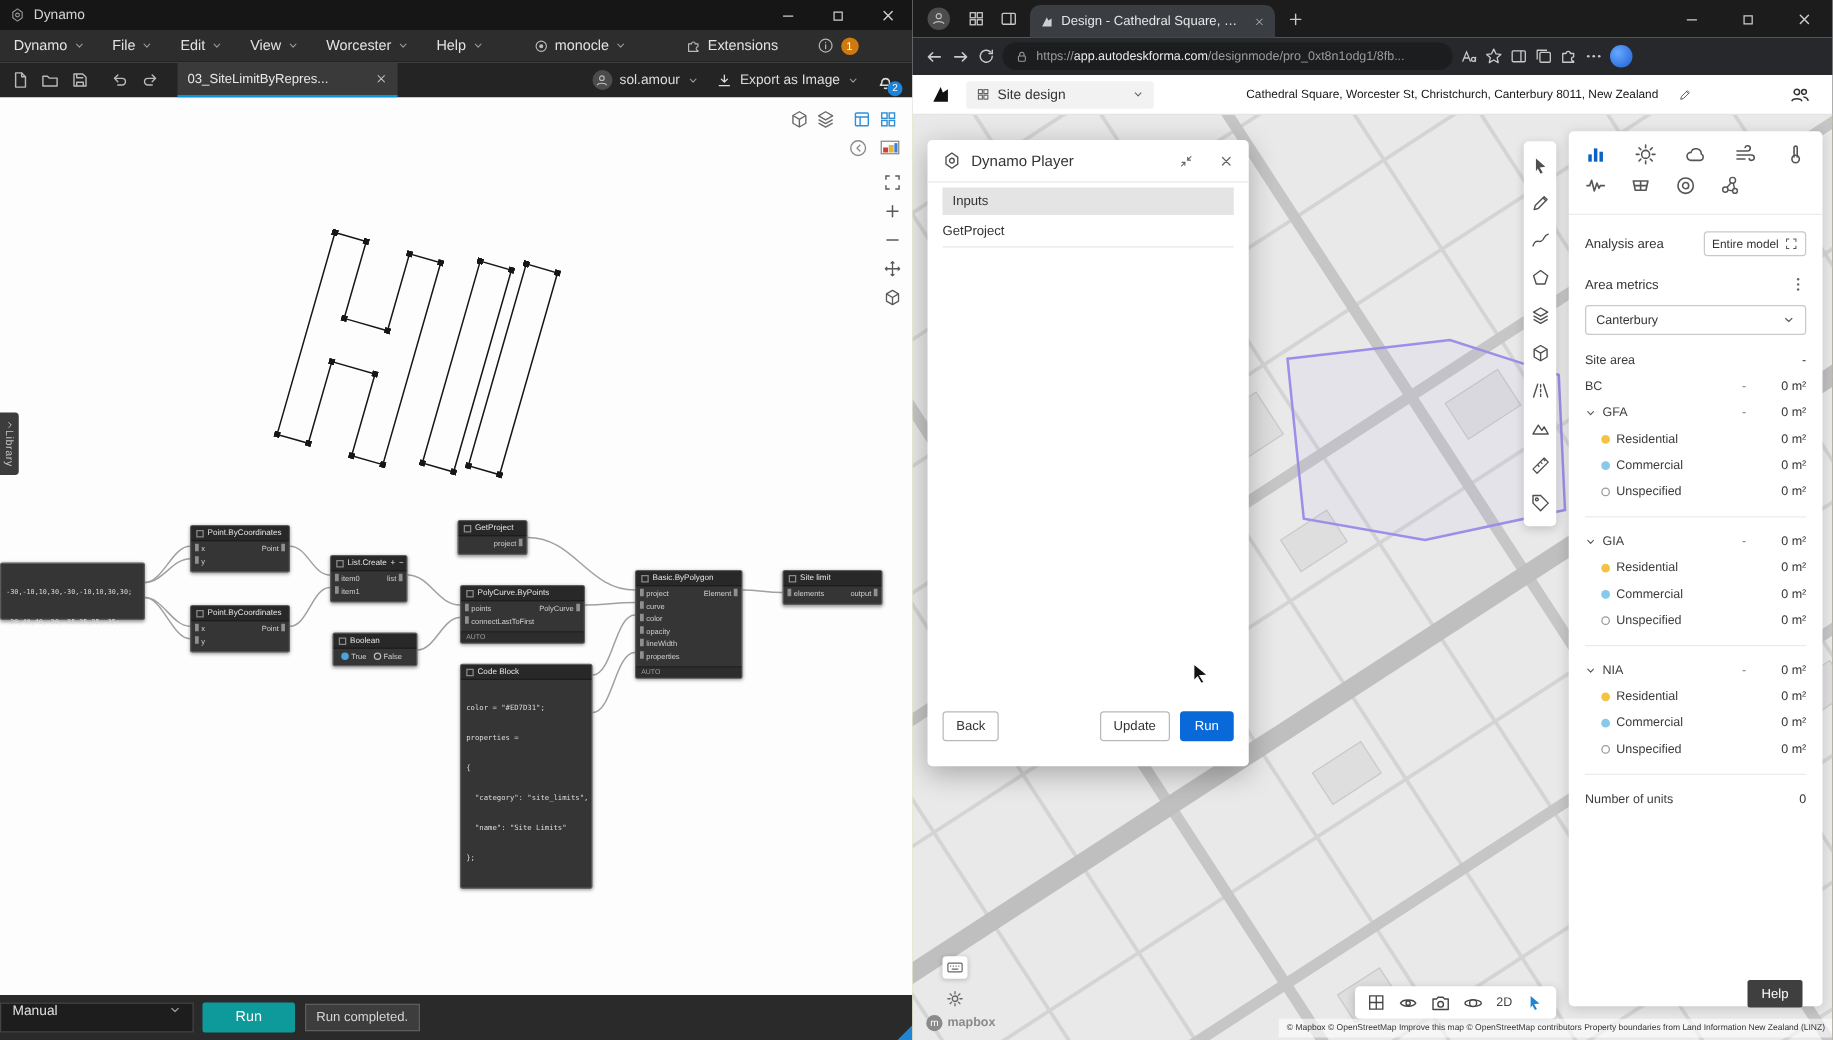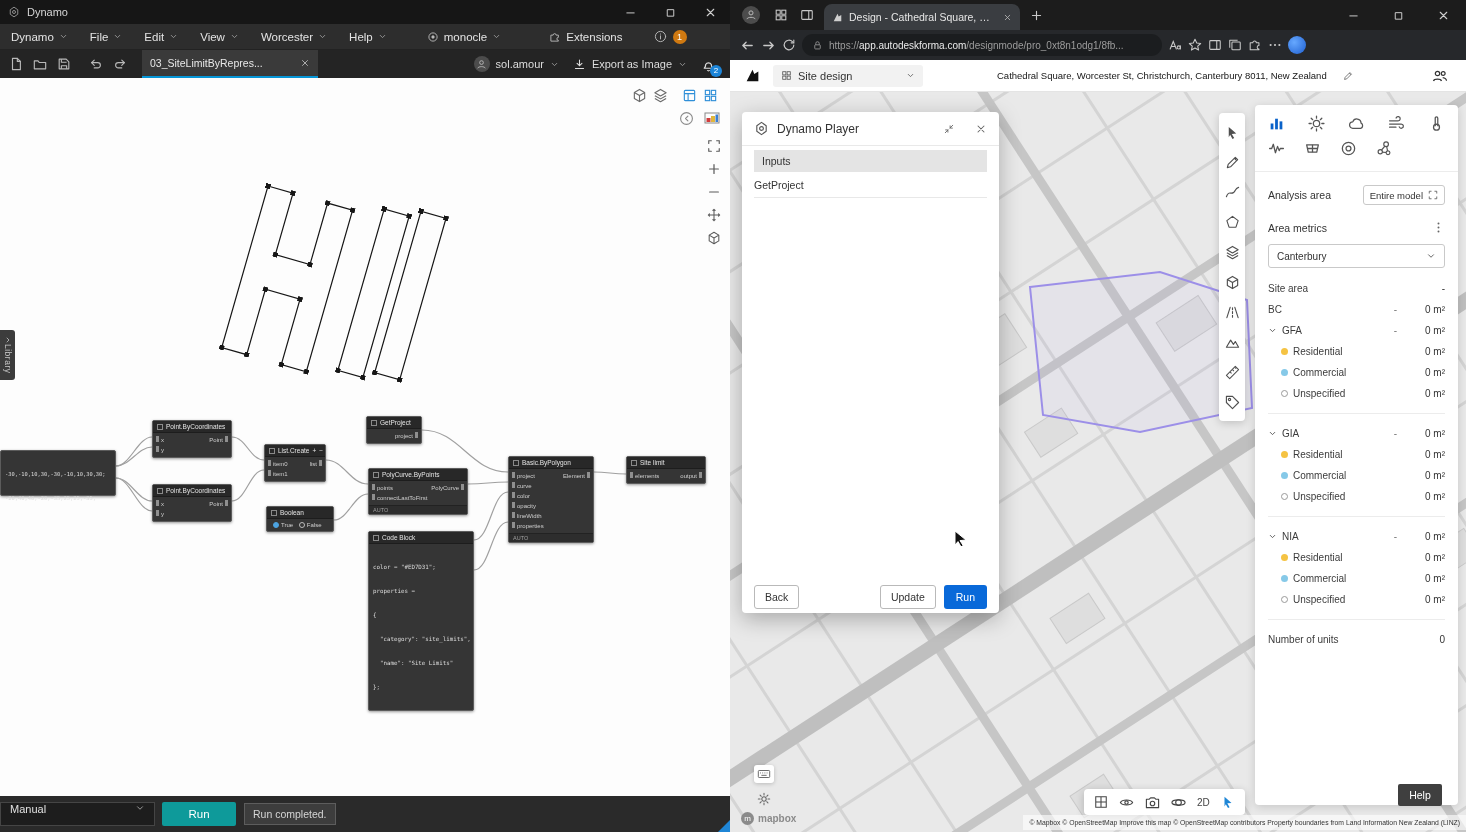--- a/index.html
+++ b/index.html
@@ -60,21 +60,21 @@
   .ftop{height:32px;background:#fff;border-bottom:1px solid #e4e4e4;display:flex;align-items:center;color:#222}
   .fpill{margin-left:12px;width:150px;height:22px;background:#f2f2f2;border-radius:3px;display:flex;align-items:center;gap:6px;padding:0 8px;font-size:11px;color:#333}
   .faddr{margin-left:74px;font-size:9.5px;color:#151515;display:flex;align-items:center;gap:16px;white-space:nowrap}
   .fcontent{position:absolute;left:0;top:92px;width:736px;height:740px;overflow:hidden;background:#fef9c3}
   
   .player{position:absolute;left:12px;top:20px;width:257px;height:501px;background:#fff;border-radius:4px;box-shadow:0 6px 22px rgba(0,0,0,.28)}
   .phead{height:34px;display:flex;align-items:center;gap:8px;padding:0 12px;border-bottom:1px solid #e9e9e9;color:#333;font-size:12px}
   .ptitle{padding:16px 12px 10px;font-size:11.5px;color:#151515}
   .pinputs{margin:4px 12px 0;height:22px;background:#e4e4e4;display:flex;align-items:center;padding:0 8px;font-size:10.5px;color:#333}
   .pirow{margin:0 12px;height:26px;display:flex;align-items:center;font-size:10.5px;color:#333;border-bottom:1px solid #e8e8e8}
-  .pfoot{position:absolute;left:12px;right:12px;bottom:4px;display:flex;align-items:flex-end}
+  .pfoot{position:absolute;left:12px;right:12px;bottom:20px;display:flex;align-items:flex-end}
   .obtn{height:24px;border:1px solid #b9b9b9;border-radius:3px;background:#fff;color:#333;font-size:10.5px;display:flex;align-items:center;justify-content:center;padding:0 10px}
   .bluebtn{height:24px;border-radius:3px;background:#0969d9;color:#fff;font-size:10.5px;display:flex;align-items:center;justify-content:center;padding:0 12px;margin-left:8px}
   
   .trail{position:absolute;left:489px;top:21px;width:26px;background:#fff;border-radius:4px;box-shadow:0 2px 8px rgba(0,0,0,.18);padding:4px 0;display:flex;flex-direction:column;align-items:center}
   .trail .ti{width:26px;height:30px;display:flex;align-items:center;justify-content:center;color:#4f4f4f}
   
   .mpanel{position:absolute;left:525px;top:13px;width:203px;height:700px;background:#fff;border-radius:4px;box-shadow:0 2px 10px rgba(0,0,0,.15)}
   .igrid{padding:10px 13px 6px;display:flex;justify-content:space-between;color:#555}
   .igrid2{padding:2px 13px 10px;display:flex;gap:19px;color:#555}
   .mdivider{height:1px;background:#ececec;margin:4px 0}

